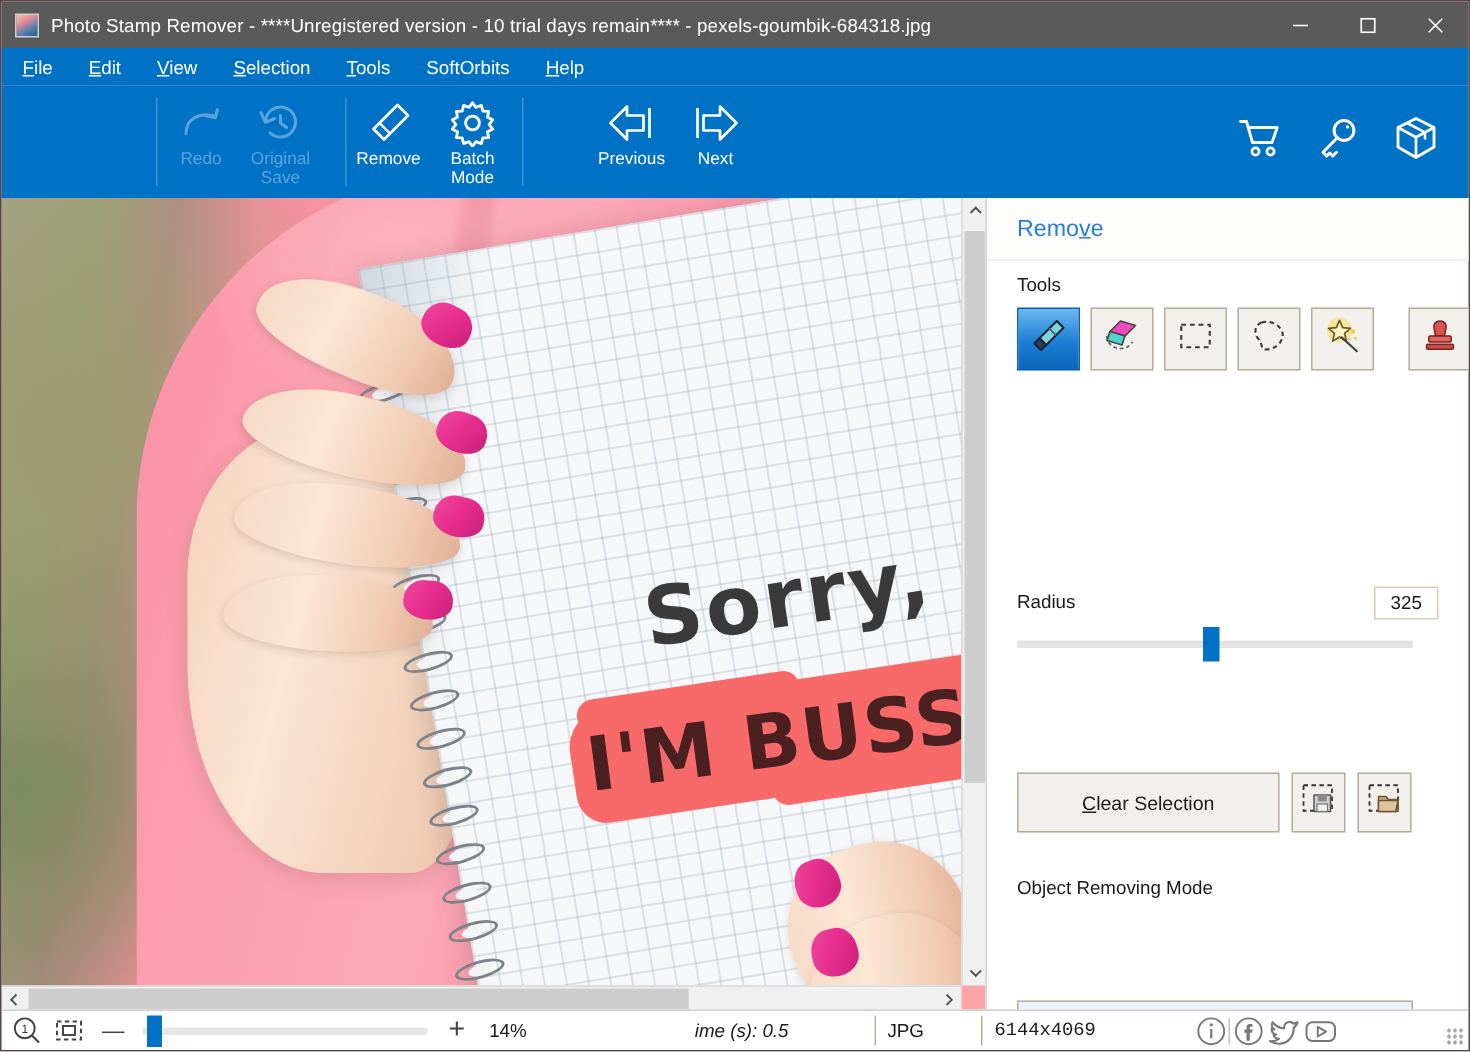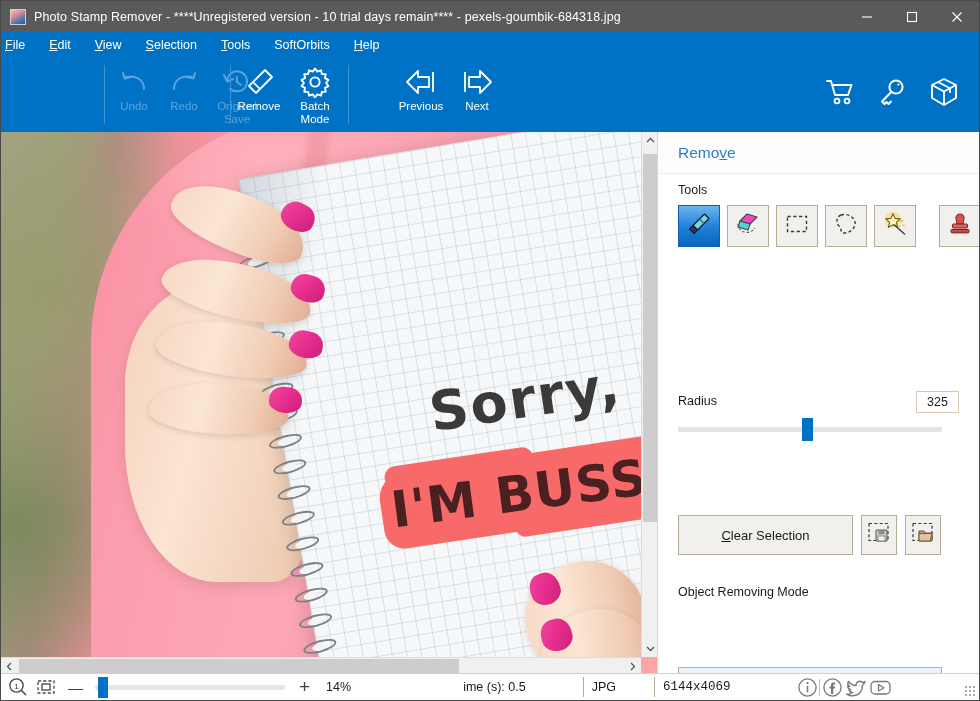--- a/index.html
+++ b/index.html
@@ -36,21 +36,21 @@
   .win-btn {
     width: 45px; height: 31px; display: flex; align-items: center; justify-content: center;
     color: #ffffff;
   }
   .win-btn svg { display: block; }
 
   
   .menubar {
     position: absolute; left: 0; top: 31px; width: 978px; height: 25px;
     background: #0072c6;
-    display: flex; align-items: center; padding-left: 4px;
+    display: flex; align-items: center; padding-left: 14px;
   }
   .menu-item {
     color: #ffffff; font-size: 12.5px; margin-right: 24px; white-space: nowrap;
   }
   .menu-item u { text-decoration: underline; }
 
   
   .toolbar {
     position: absolute; left: 0; top: 56px; width: 978px; height: 75px;
     background: #0072c6;
@@ -334,29 +334,20 @@
     <div class="menu-item">SoftOrbits</div>
     <div class="menu-item"><u>H</u>elp</div>
   </div>
 
   <div class="toolbar">
 
 
     <div class="tb-sep" style="left:103px;"></div>
 
     <div class="tb-group" style="left:108px;">
-      <div class="tb-btn disabled">
-        <div class="ic">
-          <svg width="30" height="30" viewBox="0 0 30 30">
-            <path d="M25 22 C25 12 16 8 7 10" fill="none" stroke="#5ba3dd" stroke-width="2" stroke-linecap="round"></path>
-            <path d="M4 6 L5.5 11.5 L12 10" fill="none" stroke="#5ba3dd" stroke-width="2" stroke-linecap="round" stroke-linejoin="round"></path>
-          </svg>
-        </div>
-        <div class="lbl">Undo</div>
-      </div>
       <div class="tb-btn disabled">
         <div class="ic">
           <svg width="30" height="30" viewBox="0 0 30 30">
             <path d="M5 22 C5 12 14 8 23 10" fill="none" stroke="#5ba3dd" stroke-width="2" stroke-linecap="round"></path>
             <path d="M26 6 L24.5 11.5 L18 10" fill="none" stroke="#5ba3dd" stroke-width="2" stroke-linecap="round" stroke-linejoin="round"></path>
           </svg>
         </div>
         <div class="lbl">Redo</div>
       </div>
       <div class="tb-btn wide disabled">
@@ -655,21 +646,21 @@
         <rect x="6" y="7" width="8" height="6" fill="none" stroke="#444" stroke-width="1.3"></rect>
       </svg>
     </div>
     <div class="sb-text" style="margin-left:10px;font-size:15px;color:#444;">—</div>
     <div class="zoom-track" style="margin-left:12px;">
       <div class="zoom-thumb"></div>
     </div>
     <div class="sb-text" style="margin-left:14px;font-size:19px;color:#444;">+</div>
     <div class="sb-text" style="margin-left:16px;">14%</div>
 
-    <div class="sb-text" style="margin-left:112px;">ime (s): 0.5</div>
+    <div class="sb-text" style="margin-left:112px;font-style:italic;">ime (s): 0.5</div>
 
     <div class="sb-div" style="margin-left:57px;"></div>
     <div class="sb-text" style="margin-left:8px;">JPG</div>
 
     <div class="sb-div" style="margin-left:38px;"></div>
     <div class="sb-text" style="margin-left:8px;font-family:Liberation Mono, monospace;">6144x4069</div>
 
     <div style="margin-left:65px;display:flex;align-items:center;gap:0px;">
       <div class="sb-ic">
         <svg width="21" height="21" viewBox="0 0 21 21">

